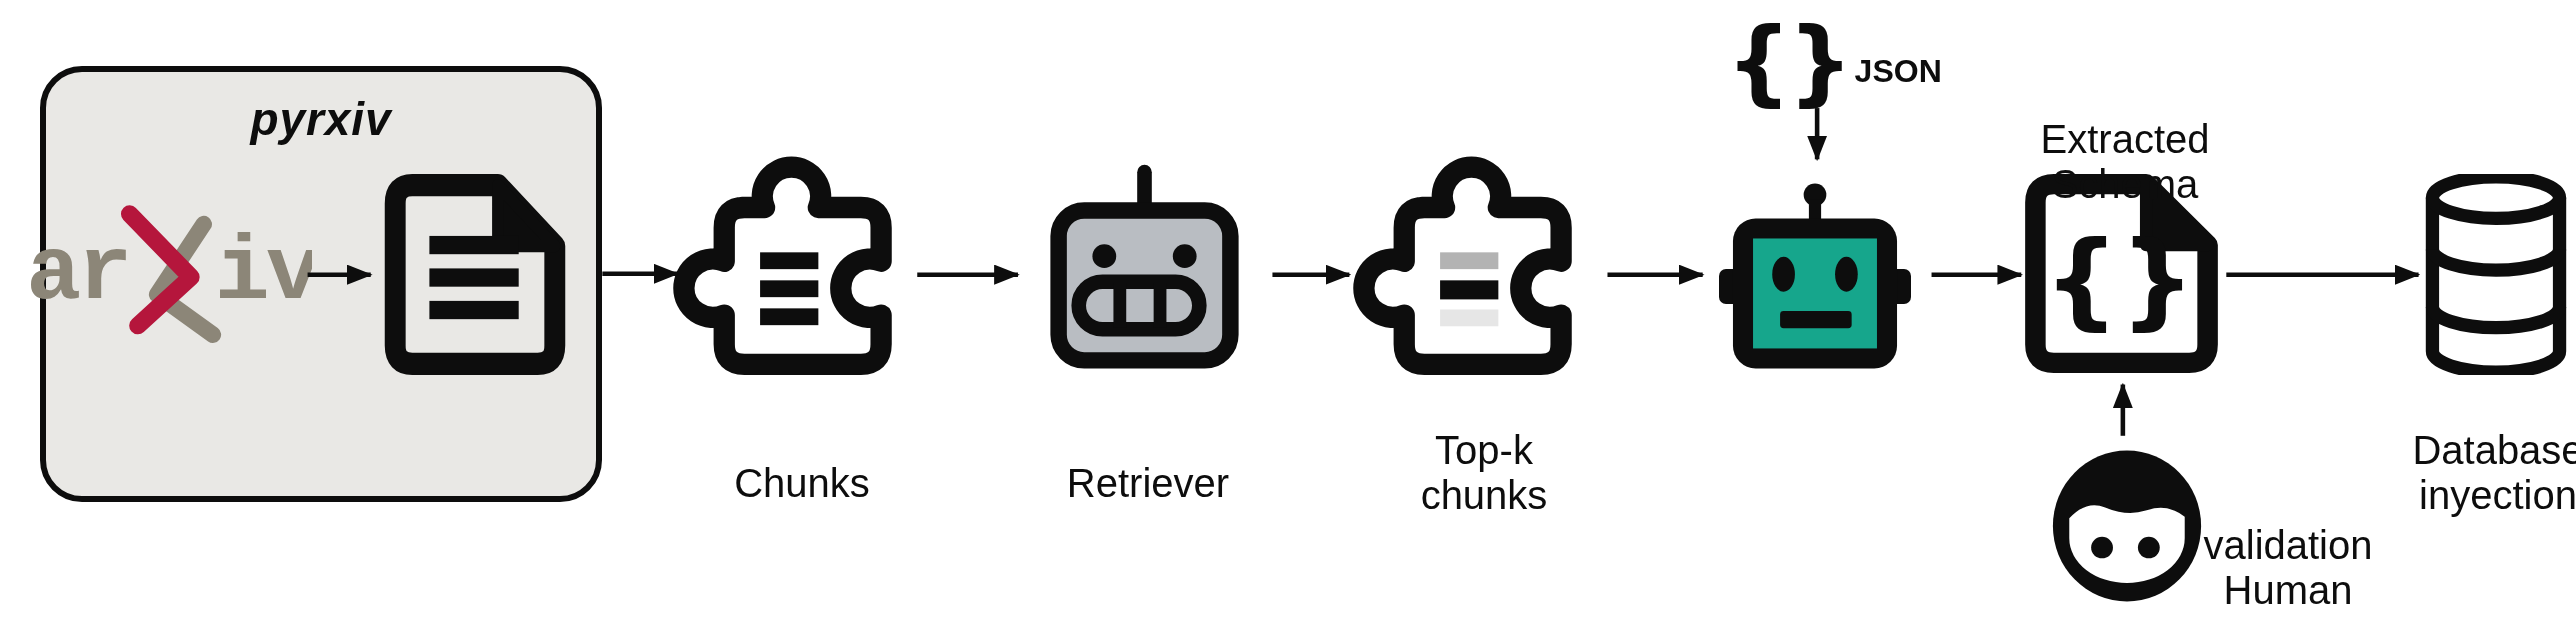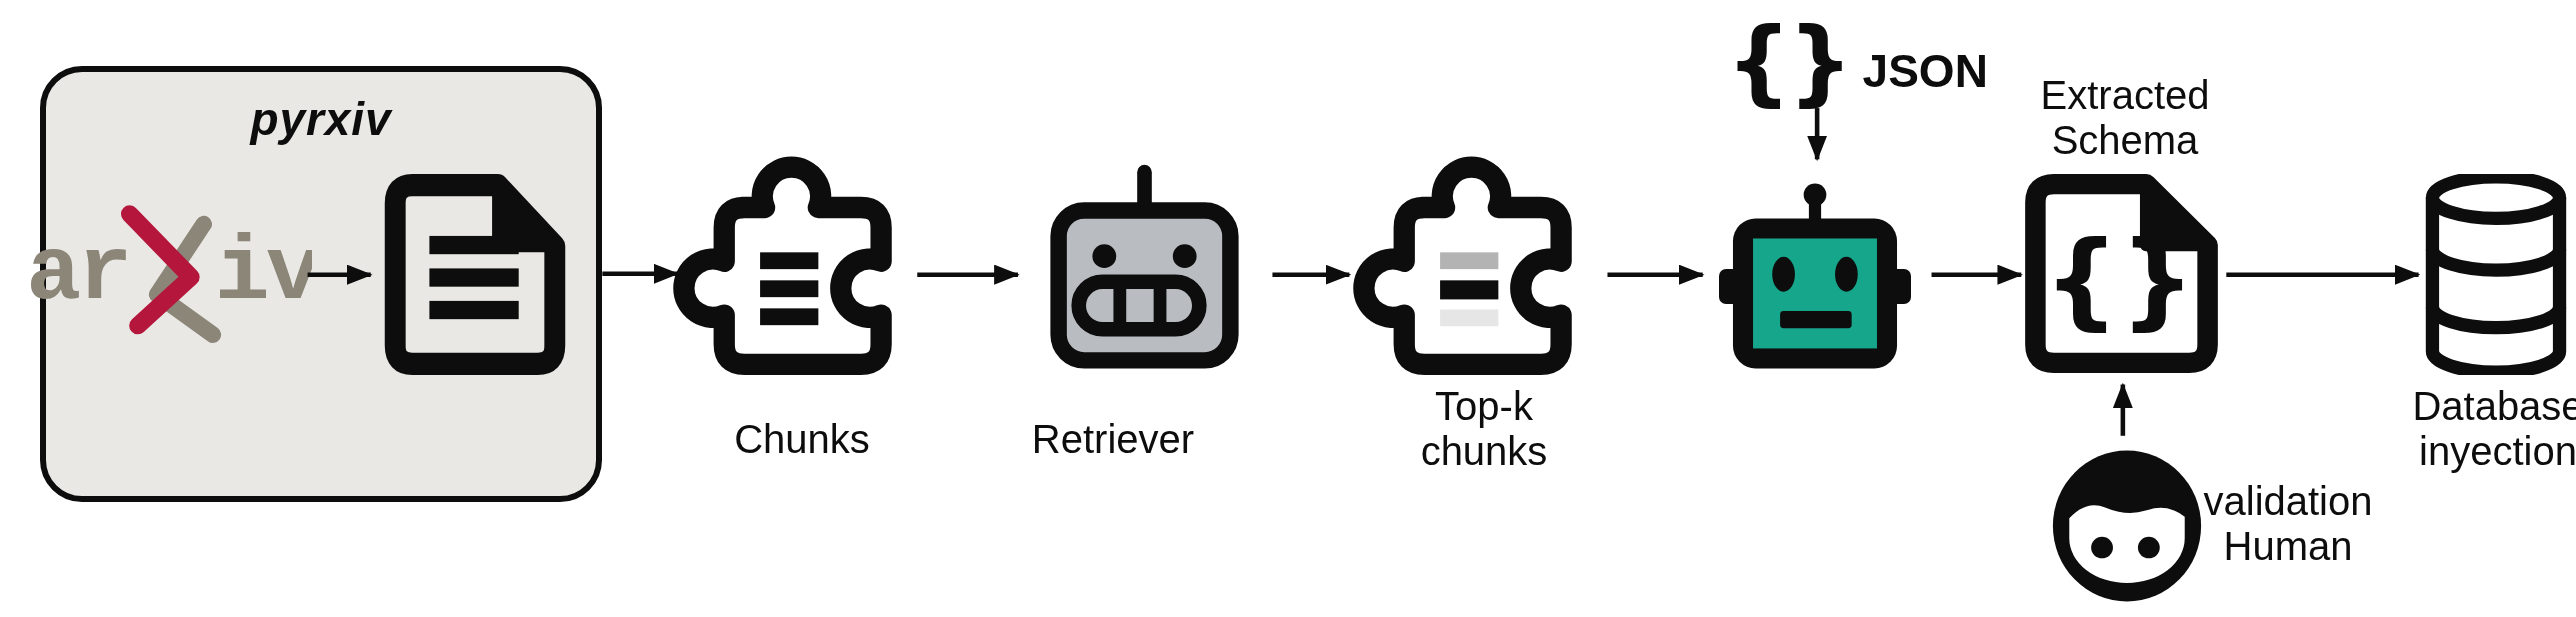--- a/index.html
+++ b/index.html
@@ -3,39 +3,39 @@
 <meta charset="utf-8">
 <style>
   html,body{margin:0;padding:0;background:#ffffff;}
   .canvas{
     position:relative;width:2576px;height:618px;background:#ffffff;overflow:hidden;
     font-family:"Liberation Sans",sans-serif;color:#0d0d0d;
   }
   .abs{position:absolute;}
   .label{
     position:absolute;text-align:center;font-size:40px;line-height:45px;
-    transform:translateX(-50%);white-space:nowrap;color:#0d0d0d;font-weight:500;
+    transform:translateX(-50%);white-space:nowrap;color:#0d0d0d;font-weight:500;margin-top:44px;
   }
   .source-box{
     position:absolute;left:40px;top:66px;width:562px;height:436px;
     border:6.4px solid #0d0d0d;border-radius:42px;box-sizing:border-box;
   }
   .source-title{
     position:absolute;left:321px;top:92px;transform:translateX(-50%);
     font-style:italic;font-weight:bold;font-size:46px;letter-spacing:0.9px;
   }
   .json-callout{
     position:absolute;left:1726px;top:14.6px;display:flex;align-items:flex-end;
   }
   .json-braces{
     font-family:"DejaVu Sans","Liberation Sans",sans-serif;
     font-weight:bold;font-size:92px;line-height:95px;letter-spacing:-3.7px;
   }
   .json-word{
-    font-weight:bold;font-size:46px;line-height:38px;margin:0 0 20px 13px;letter-spacing:0px;
+    font-weight:bold;font-size:32px;line-height:38px;margin:0 0 20px 5px;letter-spacing:0px;
   }
   svg{display:block;}
   .arrow-layer{position:absolute;left:0;top:0;pointer-events:none;}
 </style>
 </head>
 <body>
 
 <div class="canvas">
 
   <div class="source-box" style="background-color: rgb(233, 232, 229);"></div>
@@ -69,21 +69,21 @@
 
   <svg class="abs" style="left:1044px;top:163px" width="201" height="212" viewBox="0 0 110 116">
     <line x1="55" y1="5" x2="55" y2="26" stroke="#0d0d0d" stroke-width="8" stroke-linecap="round"></line>
     <rect x="8" y="26" width="94" height="82" rx="14" stroke="#0d0d0d" stroke-width="9" fill="#b9bdc2"></rect>
     <circle cx="33" cy="51" r="6.5" fill="#0d0d0d"></circle>
     <circle cx="77" cy="51" r="6.5" fill="#0d0d0d"></circle>
     <rect x="19" y="65" width="66" height="26" rx="13" stroke="#0d0d0d" stroke-width="8" fill="#b9bdc2"></rect>
     <rect x="38" y="66" width="7" height="24" fill="#0d0d0d"></rect>
     <rect x="60" y="66" width="7" height="24" fill="#0d0d0d"></rect>
   </svg>
-  <div class="label" style="left:1113px;top:417px">Retriever</div>
+  <div class="label" style="left:1148px;top:417px">Retriever</div>
 
   <svg class="abs" style="left:1337px;top:149px" width="251" height="247" viewBox="0 0 112 110">
     <path d="M 38,26 L 48,26 A 13,13 0 1 1 72,26 L 91,26 Q 100,26 100,35 L 100,50
              A 13,13 0 1 0 100,74 L 100,87 Q 100,96 91,96 L 39,96 Q 30,96 30,87 L 30,74
              A 13,13 0 1 1 30,50 L 30,35 Q 30,26 39,26 Z" fill="#ffffff" stroke="#0d0d0d" stroke-width="9.5" stroke-linejoin="round"></path>
     <rect x="46" y="46" width="26" height="7.5" fill="#b3b3b3"></rect>
     <rect x="46" y="58.5" width="26" height="8.5" fill="#0d0d0d"></rect>
     <rect x="46" y="71.5" width="26" height="7.5" fill="#e6e6e6"></rect>
   </svg>
   <div class="label" style="left:1484px;top:384px">

